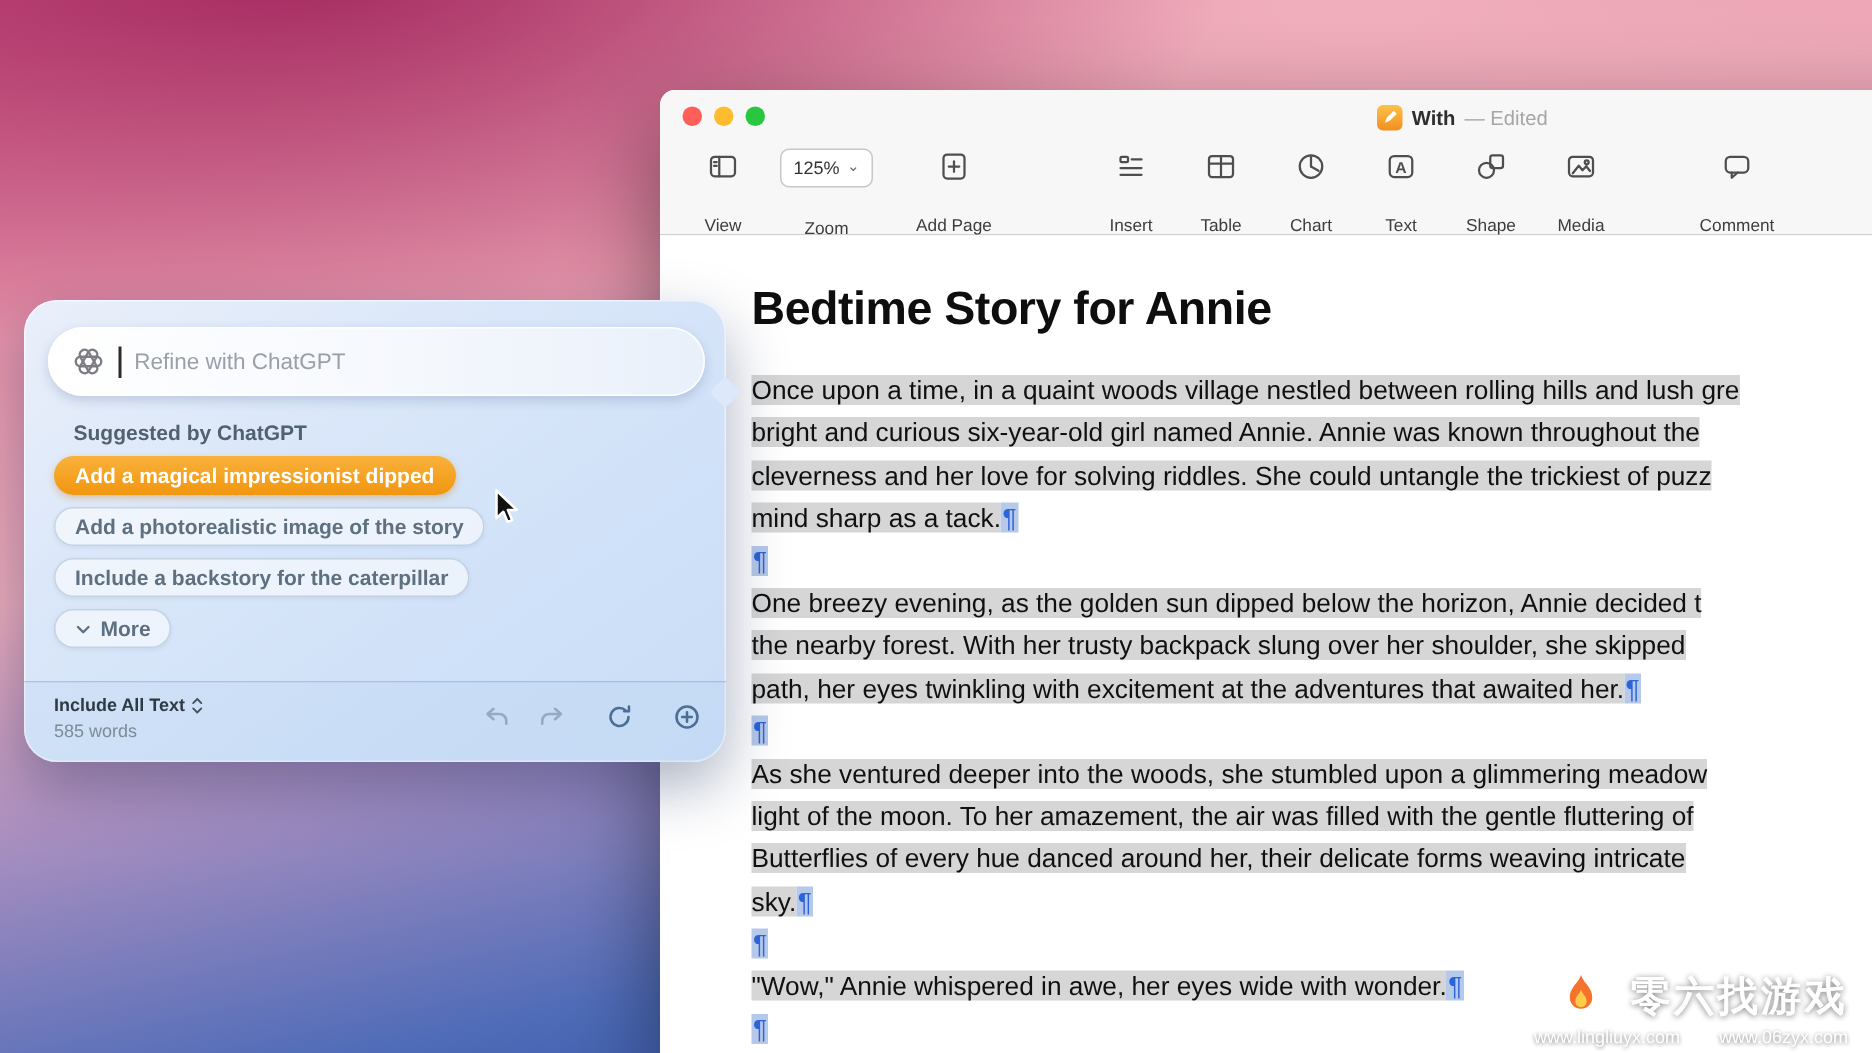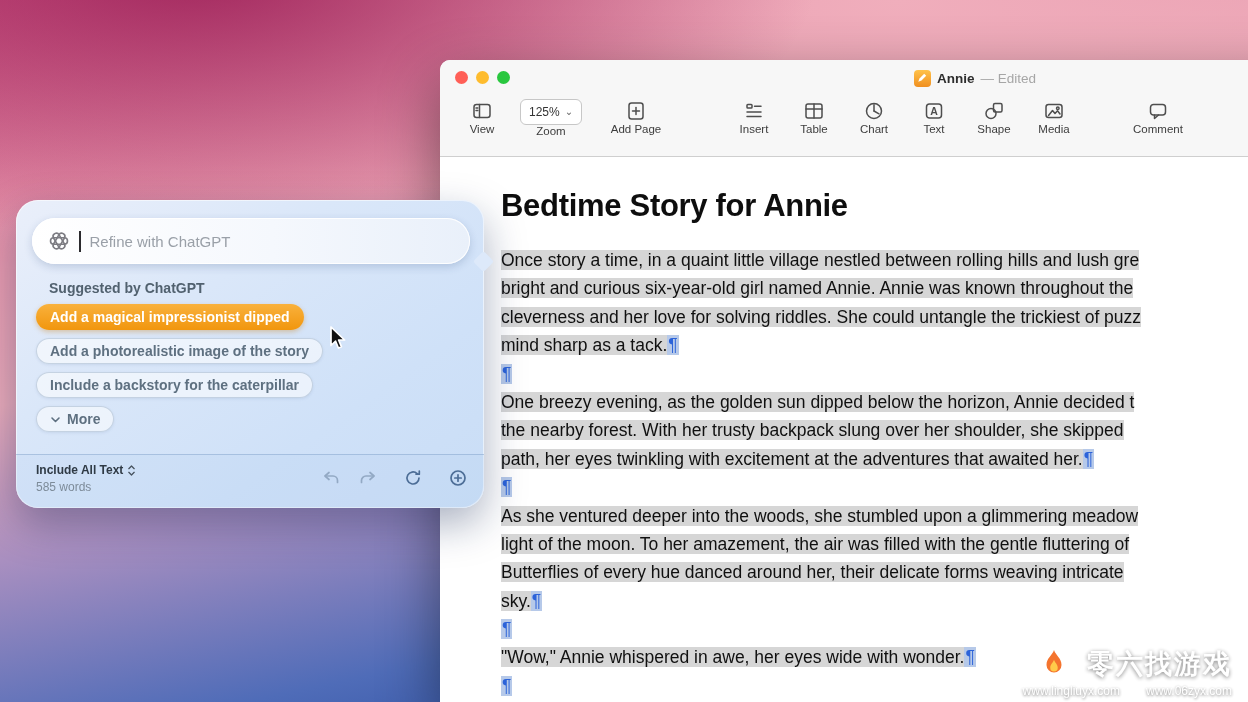--- a/index.html
+++ b/index.html
@@ -19,21 +19,21 @@
   .tl{width:13px;height:13px;border-radius:50%;display:inline-block;}
   .tl.red{background:#ff5f57;}.tl.yellow{background:#febc2e;}.tl.green{background:#29c73f;}
   .titlebar-title{position:absolute;top:8px;left:0;right:0;height:20px;display:flex;
     justify-content:center;align-items:center;gap:6px;font-size:13.5px;}
   .app-icon{width:17px;height:17px;border-radius:4px;background:linear-gradient(180deg,#ffc24a,#f08f1f);
     display:inline-flex;align-items:center;justify-content:center;}
   .title-name{font-weight:700;color:#2e2e2e;}
   .title-edited{color:#a6a6a6;}
   .toolbar{position:absolute;top:33px;left:0;right:0;height:62px;display:flex;
     align-items:flex-start;padding:6px 0 0 12px;}
-  .tb-item{width:60px;display:flex;flex-direction:column;align-items:center;gap:0;cursor:default;}
+  .tb-item{width:60px;display:flex;flex-direction:column;align-items:center;gap:22px;cursor:default;}
   .tb-zoom{width:78px;}
   .tb-icon{height:24px;display:flex;align-items:center;justify-content:center;color:#4e4e4e;}
   .tb-icon svg{stroke:currentColor;fill:none;stroke-width:1.5;stroke-linecap:round;stroke-linejoin:round;}
   .tb-label{font-size:11.5px;color:#3d3d3d;white-space:nowrap;}
   .zoom-pill{height:24px;padding:0 8px;border:1px solid #c7c7c7;border-radius:6px;background:#fff;
     font-size:12px;color:#333;display:flex;align-items:center;gap:5px;}
   .zoom-chev{font-size:10px;color:#666;line-height:1;}
   .gap-a{margin-left:16px;}
   .gap-b{margin-left:58px;}
   .gap-c{margin-left:44px;}
@@ -102,21 +102,21 @@
         <span class="tl red"></span>
         <span class="tl yellow"></span>
         <span class="tl green"></span>
       </div>
       <div class="titlebar-title">
         <span class="app-icon">
           <svg width="10" height="10" viewBox="0 0 12 12">
               <path d="M1.5 10.5 L3 6.6 L8.6 1 L11 3.4 L5.4 9 Z" fill="#fff"></path>
             </svg>
         </span>
-        <span class="title-name">Annie</span>
+        <span class="title-name">With</span>
         <span class="title-edited">— Edited</span>
       </div>
 
       <div class="toolbar">
         <div class="tb-item">
           <span class="tb-icon">
             <svg width="22" height="22" viewBox="0 0 22 22">
                 <rect x="3" y="4.5" width="16" height="13" rx="2.5"></rect>
                 <line x1="8.5" y1="4.5" x2="8.5" y2="17.5"></line>
                 <line x1="5" y1="8" x2="6.8" y2="8"></line>
@@ -209,21 +209,21 @@
               </svg>
           </span>
           <span class="tb-label">Comment</span>
         </div>
       </div>
     </div>
 
     <div class="doc-area">
       <h1 class="doc-title">Bedtime Story for Annie</h1>
       <div class="doc-lines">
-          <div class="doc-line"><span class="sel">Once story a time, in a quaint little village nestled between rolling hills and lush gre</span></div>
+          <div class="doc-line"><span class="sel">Once upon a time, in a quaint woods village nestled between rolling hills and lush gre</span></div>
           <div class="doc-line"><span class="sel">bright and curious six-year-old girl named Annie. Annie was known throughout the</span></div>
           <div class="doc-line"><span class="sel">cleverness and her love for solving riddles. She could untangle the trickiest of puzz</span></div>
           <div class="doc-line"><span class="sel">mind sharp as a tack.</span><span class="pilcrow">¶</span></div>
           <div class="doc-line"><span class="pilcrow">¶</span></div>
           <div class="doc-line"><span class="sel">One breezy evening, as the golden sun dipped below the horizon, Annie decided t</span></div>
           <div class="doc-line"><span class="sel">the nearby forest. With her trusty backpack slung over her shoulder, she skipped</span></div>
           <div class="doc-line"><span class="sel">path, her eyes twinkling with excitement at the adventures that awaited her.</span><span class="pilcrow">¶</span></div>
           <div class="doc-line"><span class="pilcrow">¶</span></div>
           <div class="doc-line"><span class="sel">As she ventured deeper into the woods, she stumbled upon a glimmering meadow</span></div>
           <div class="doc-line"><span class="sel">light of the moon. To her amazement, the air was filled with the gentle fluttering of</span></div>

